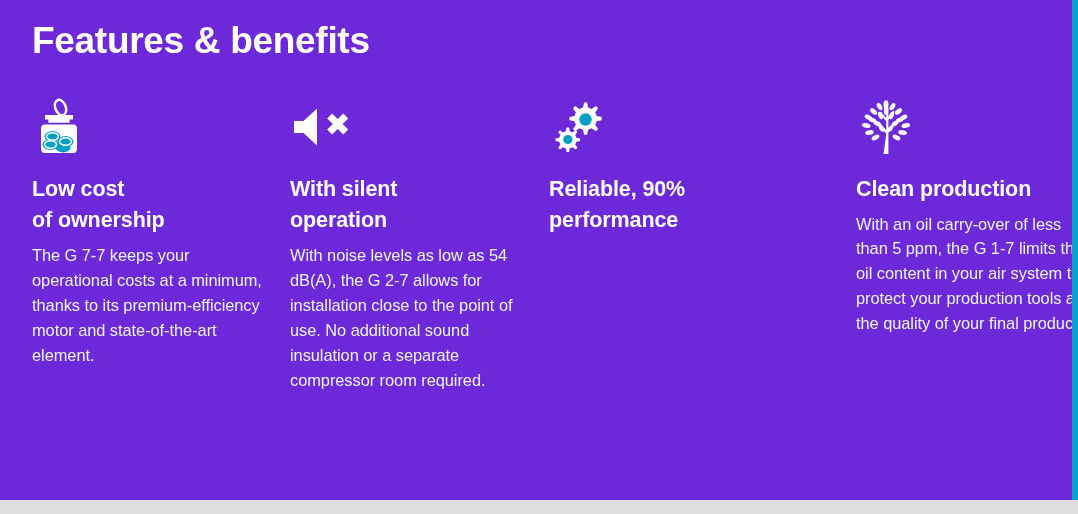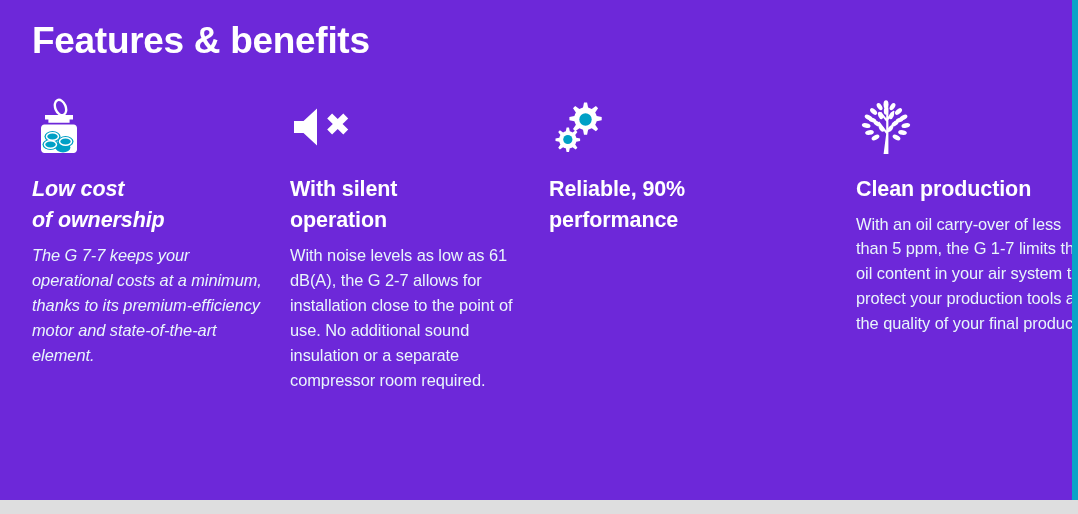--- a/index.html
+++ b/index.html
@@ -46,21 +46,21 @@
     font-weight: bold;
     letter-spacing: -0.3px;
     color: #ffffff;
     line-height: 1.08;
     white-space: nowrap;
   }
   .column {
     position: absolute;
     top: 98px;
   }
-  .col-1 { left: 32px;  width: 238px; font-style: italic; }
+  .col-1 { left: 32px;  width: 238px; }
   .col-2 { left: 290px; width: 238px; }
   .col-3 { left: 549px; width: 238px; }
   .col-4 { left: 808px; width: 238px; margin-left: 48px; }
 
   .col-icon {
     height: 58px;
     display: block;
     position: relative;
   }
   .col-icon svg { display: block; }
@@ -125,21 +125,21 @@
     <div class="col-icon">
       <svg width="62" height="58" viewBox="0 0 62 58" aria-hidden="true">
         <g fill="#ffffff">
           <path d="M4 23 h9.5 L27 10.5 v37 L13.5 35 H4 Z"></path>
           <path d="M37.2 20.4 l4.9 -4.9 l5.6 5.6 l5.6 -5.6 l4.9 4.9 l-5.6 5.6 l5.6 5.6 l-4.9 4.9 l-5.6 -5.6 l-5.6 5.6 l-4.9 -4.9 l5.6 -5.6 Z"></path>
         </g>
       </svg>
     </div>
     <div class="col-heading">With silent
 operation</div>
-    <div class="col-body">With noise levels as low as 61 dB(A), the G 2-7 allows for installation close to the point of use. No additional sound insulation or a separate compressor room required.</div>
+    <div class="col-body">With noise levels as low as 54 dB(A), the G 2-7 allows for installation close to the point of use. No additional sound insulation or a separate compressor room required.</div>
   </div>
 
   <div class="column col-3">
     <div class="col-icon">
       <svg width="58" height="58" viewBox="0 0 58 58" aria-hidden="true">
         <g fill="#ffffff">
 
           <path d="M35 4.5 l3.1 0 l1.0 5.0 a14.5 14.5 0 0 1 3.6 1.5 l4.2 -2.9 l2.2 2.2 l-2.9 4.2 a14.5 14.5 0 0 1 1.5 3.6 l5.0 1.0 l0 3.1 l-5.0 1.0 a14.5 14.5 0 0 1 -1.5 3.6 l2.9 4.2 l-2.2 2.2 l-4.2 -2.9 a14.5 14.5 0 0 1 -3.6 1.5 l-1.0 5.0 l-3.1 0 l-1.0 -5.0 a14.5 14.5 0 0 1 -3.6 -1.5 l-4.2 2.9 l-2.2 -2.2 l2.9 -4.2 a14.5 14.5 0 0 1 -1.5 -3.6 l-5.0 -1.0 l0 -3.1 l5.0 -1.0 a14.5 14.5 0 0 1 1.5 -3.6 l-2.9 -4.2 l2.2 -2.2 l4.2 2.9 a14.5 14.5 0 0 1 3.6 -1.5 Z"></path>
           <circle cx="36.5" cy="21.5" r="6.2" fill="#00a0c6"></circle>
 

